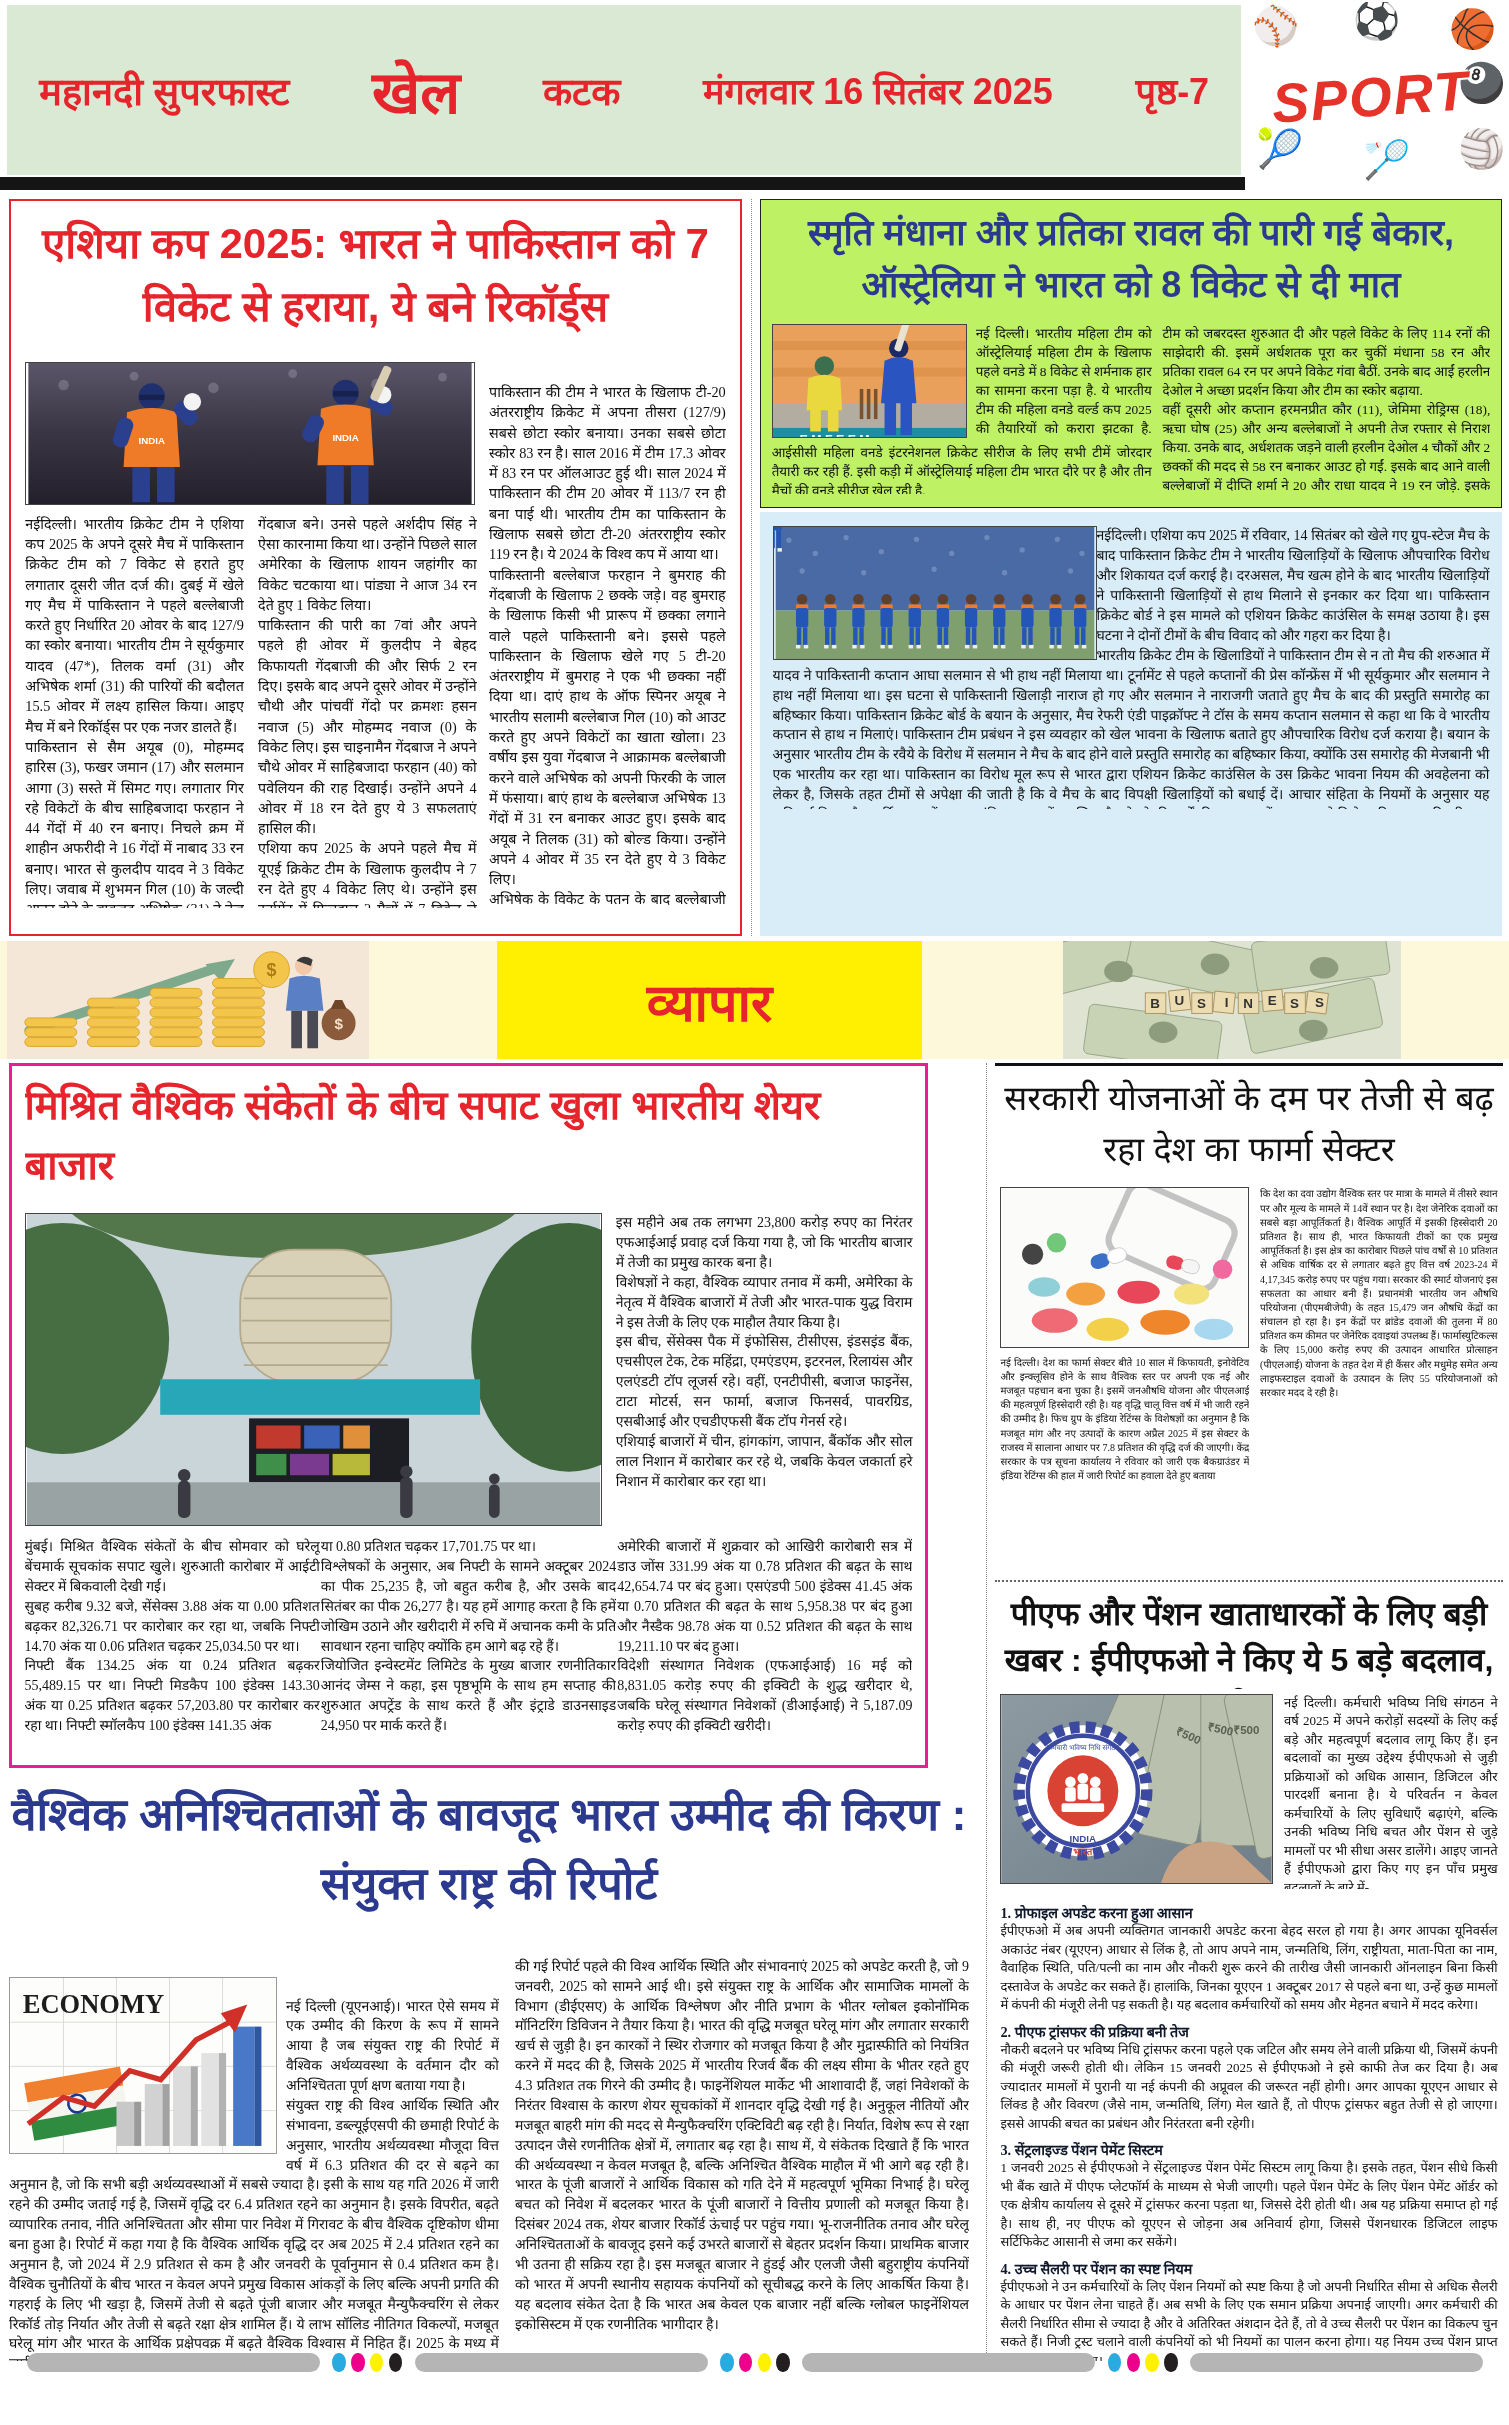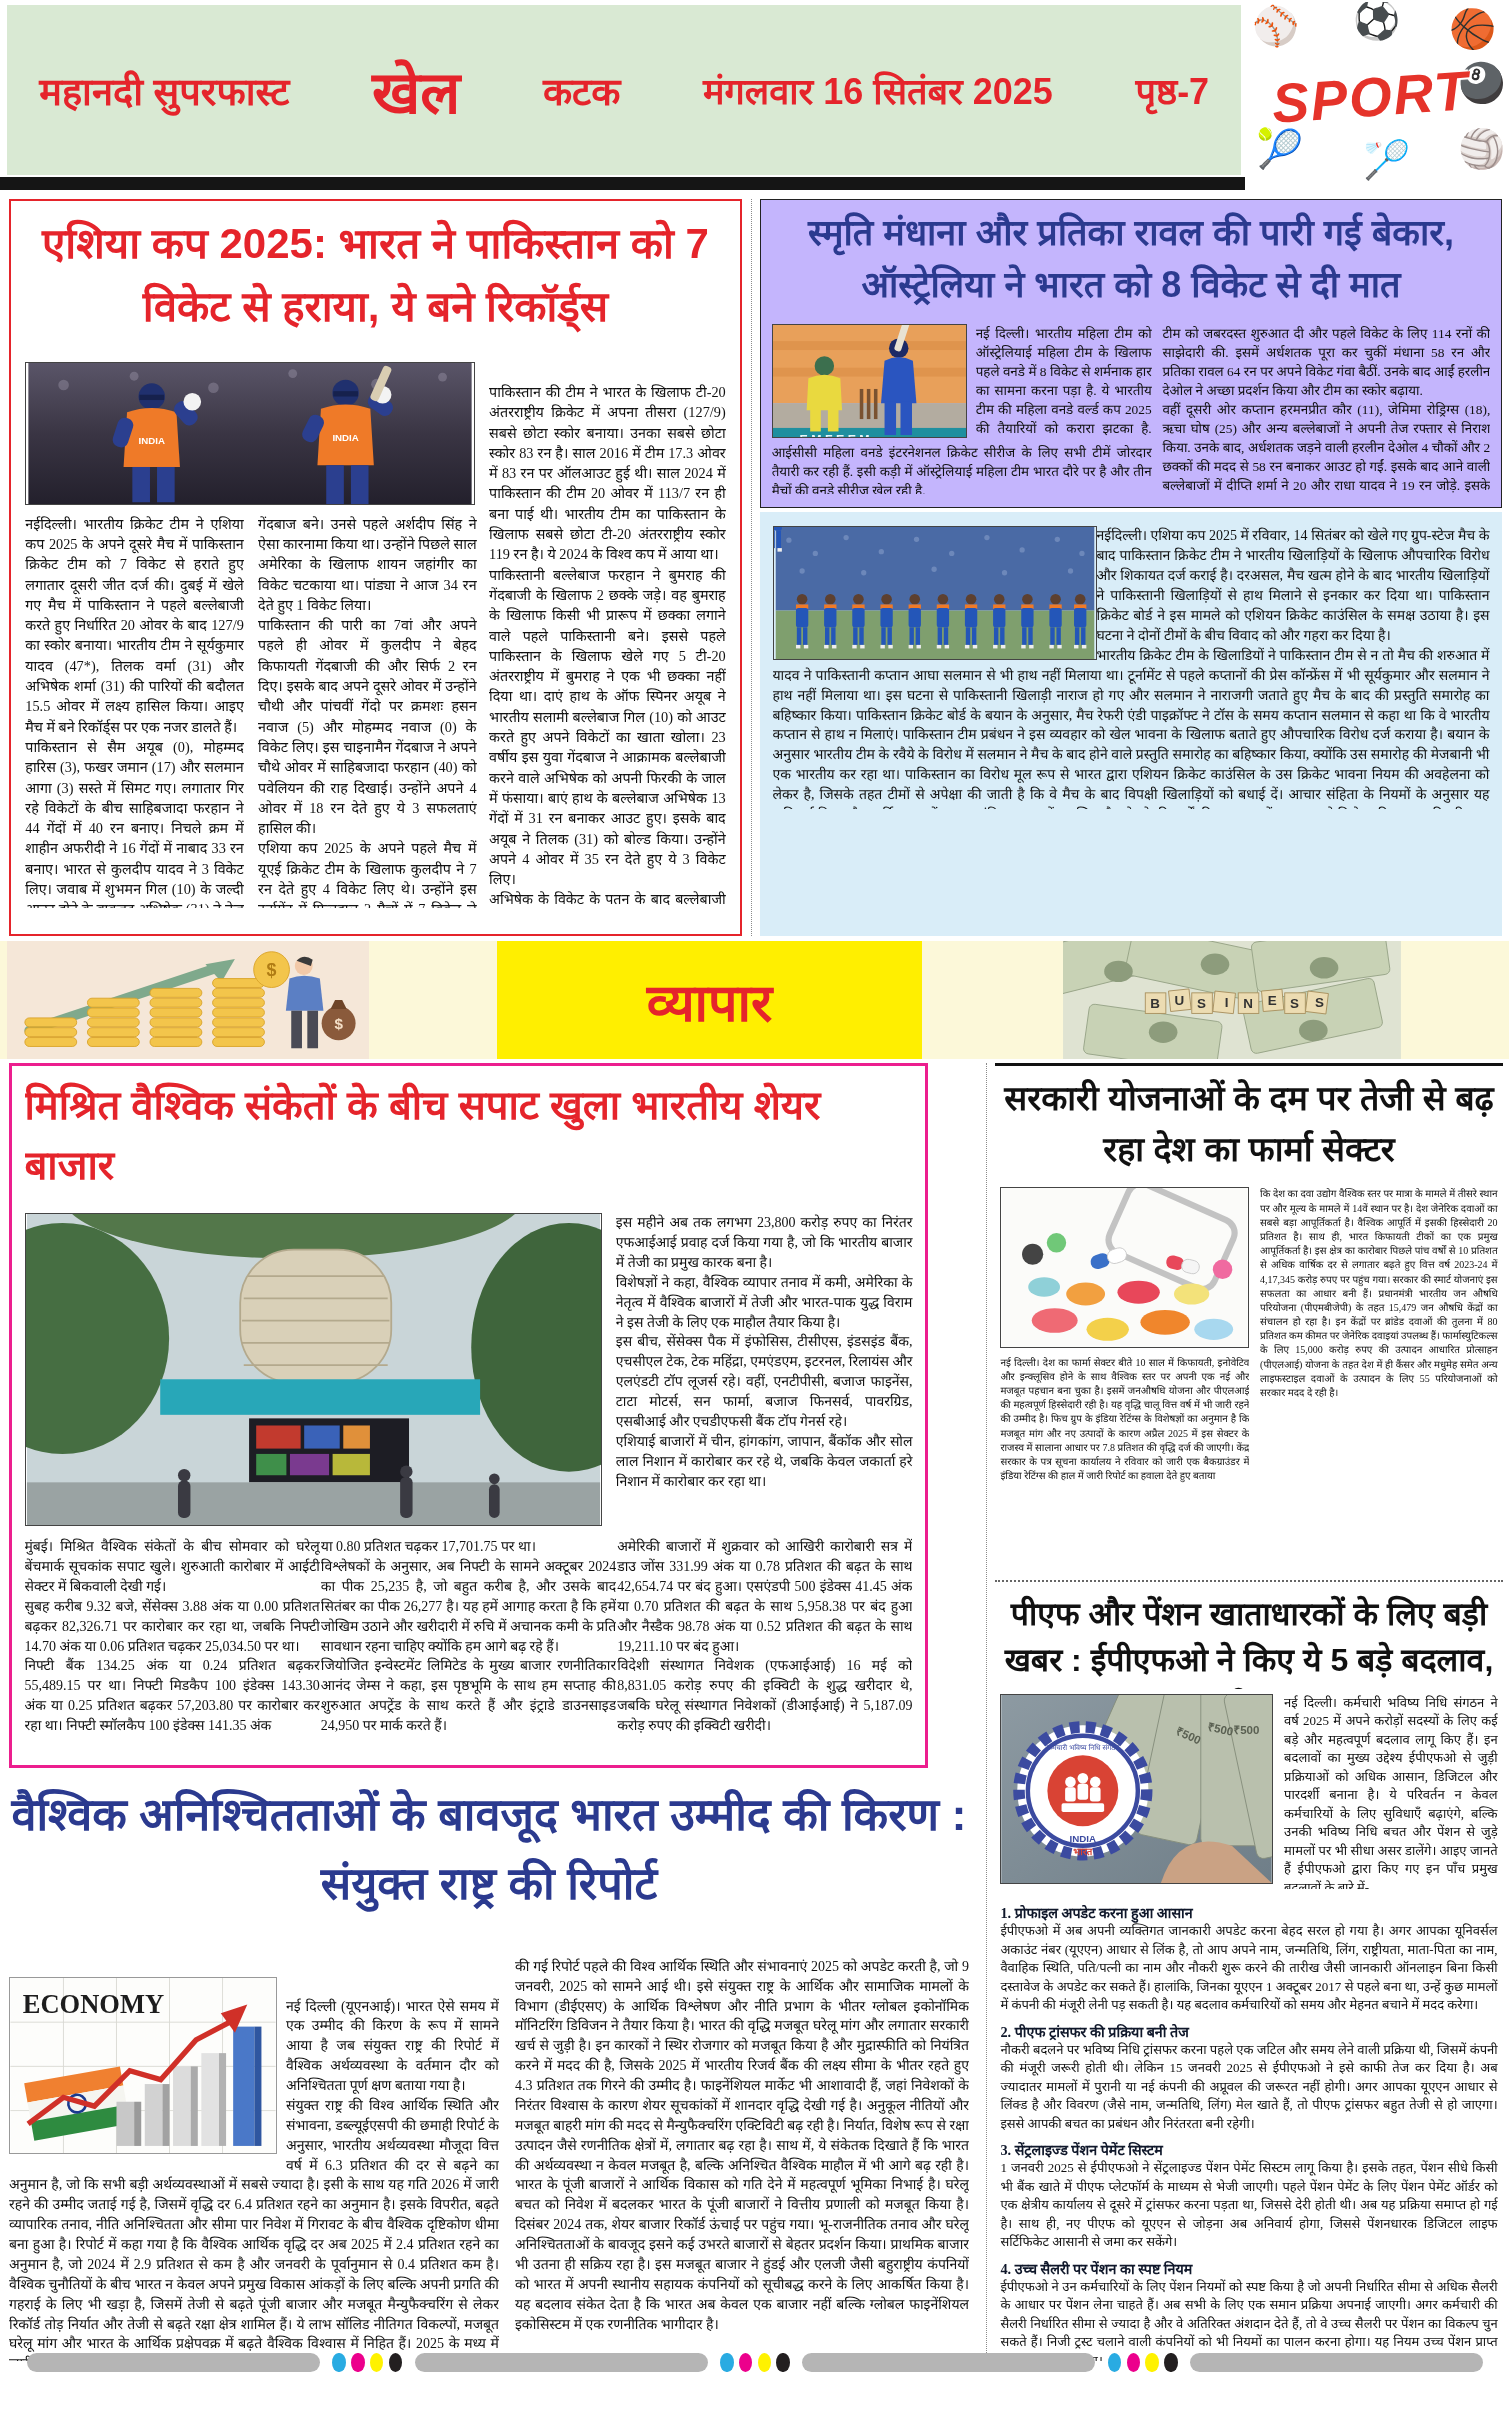--- a/index.html
+++ b/index.html
@@ -33,21 +33,21 @@
   .main-art { position:absolute; left:9px; top:199px; width:733px; height:737px; border:2.7px solid #e5242b; padding:10.7px 14.3px; }
   .main-art h1 { font-family:"Liberation Sans", sans-serif; color:#e5242b; font-size:42px; line-height:1.5;
     text-align:center; font-weight:bold; height:141px; overflow:hidden; }
   .main-body { display:flex; gap:12.5px; height:546px; margin-top:9px; overflow:hidden; }
   .main-left { width:452px; display:flex; flex-direction:column; gap:9px; }
   .main-left .cols { flex:1; overflow:hidden; }
   .main-right { width:237px; overflow:hidden; }
   .photo-frame { border:0.9px solid #444; }
 
   
-  .mand-art { position:absolute; left:760px; top:199px; width:742px; height:309px; border:1.8px solid #222; padding:7.2px 10.7px; background:#c4b5fd; }
+  .mand-art { position:absolute; left:760px; top:199px; width:742px; height:309px; border:1.8px solid #222; padding:7.2px 10.7px; background:#bef264; }
   .mand-art h2 { font-family:"Liberation Sans", sans-serif; color:#2b3a8f; font-size:36px; line-height:1.45;
     text-align:center; font-weight:bold; height:111px; overflow:hidden; }
   .mand-body { display:flex; gap:10.7px; height:170px; margin-top:5.4px; overflow:hidden; }
   .mand-leftwrap { width:380px; display:flex; flex-direction:column; gap:5.4px; }
   .mand-row { display:flex; gap:9px; height:114px; overflow:hidden; }
   .mand-art .btext { font-size:13.4px; }
 
   
   .comp-art { position:absolute; left:760px; top:512px; width:742px; height:424px; background:#d9edf8; padding:9px 12.5px; }
   .comp-art h2 { font-family:"Liberation Sans", sans-serif; color:#1a1a1a; font-size:38px; line-height:1.5;
@@ -68,21 +68,21 @@
   .stock-art { position:absolute; left:9px; top:1063px; width:919px; height:705px; border:3.6px solid #ec1e8e; padding:9px 12.5px; }
   .stock-art h2 { font-family:"Liberation Sans", sans-serif; color:#e5242b; font-size:40px; line-height:1.5;
     font-weight:bold; height:131px; overflow:hidden; }
   .stock-row1 { display:flex; gap:14.3px; height:315px; margin-top:7.2px; overflow:hidden; }
   .stock-row2 { display:flex; gap:1px; height:206px; margin-top:9px; overflow:hidden; }
   .stock-art .btext { font-size:14px; }
 
   
   .pharma-art { position:absolute; left:995px; top:1063px; width:508px; height:513px; border-top:3.6px solid #111; padding:7.2px 5.4px; }
   .pharma-art h2 { font-family:"Liberation Sans", sans-serif; color:#111; font-size:34px; line-height:1.5;
-    text-align:center; font-weight:bold; height:107px; overflow:hidden; }
+    text-align:center; font-weight:normal; height:107px; overflow:hidden; }
   .pharma-body { display:flex; gap:10.7px; height:376px; margin-top:7.2px; overflow:hidden; }
   .pharma-c1 { width:249px; display:flex; flex-direction:column; gap:7.2px; }
   .pharma-art .btext { font-size:10px; }
 
   
   .epfo-art { position:absolute; left:995px; top:1587px; width:508px; height:792px; padding:3.6px 5.4px; }
   .epfo-art h2 { font-family:"Liberation Sans", sans-serif; color:#111; font-size:32px; line-height:1.45;
     text-align:center; font-weight:bold; height:98px; overflow:hidden; }
   .epfo-row { display:flex; gap:10.7px; height:195px; margin-top:5.4px; overflow:hidden; }
   .epfo-art .btext { font-size:13px; }

